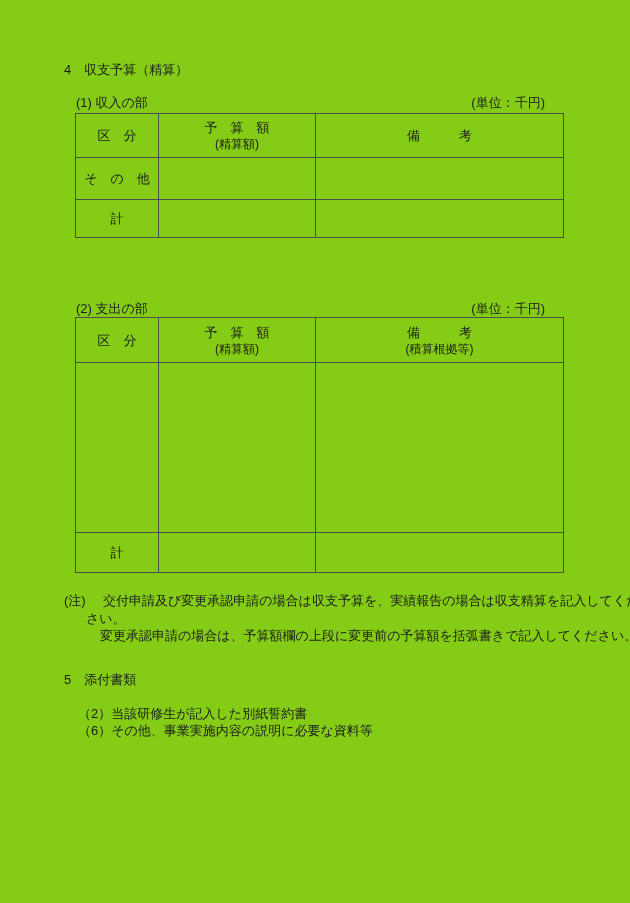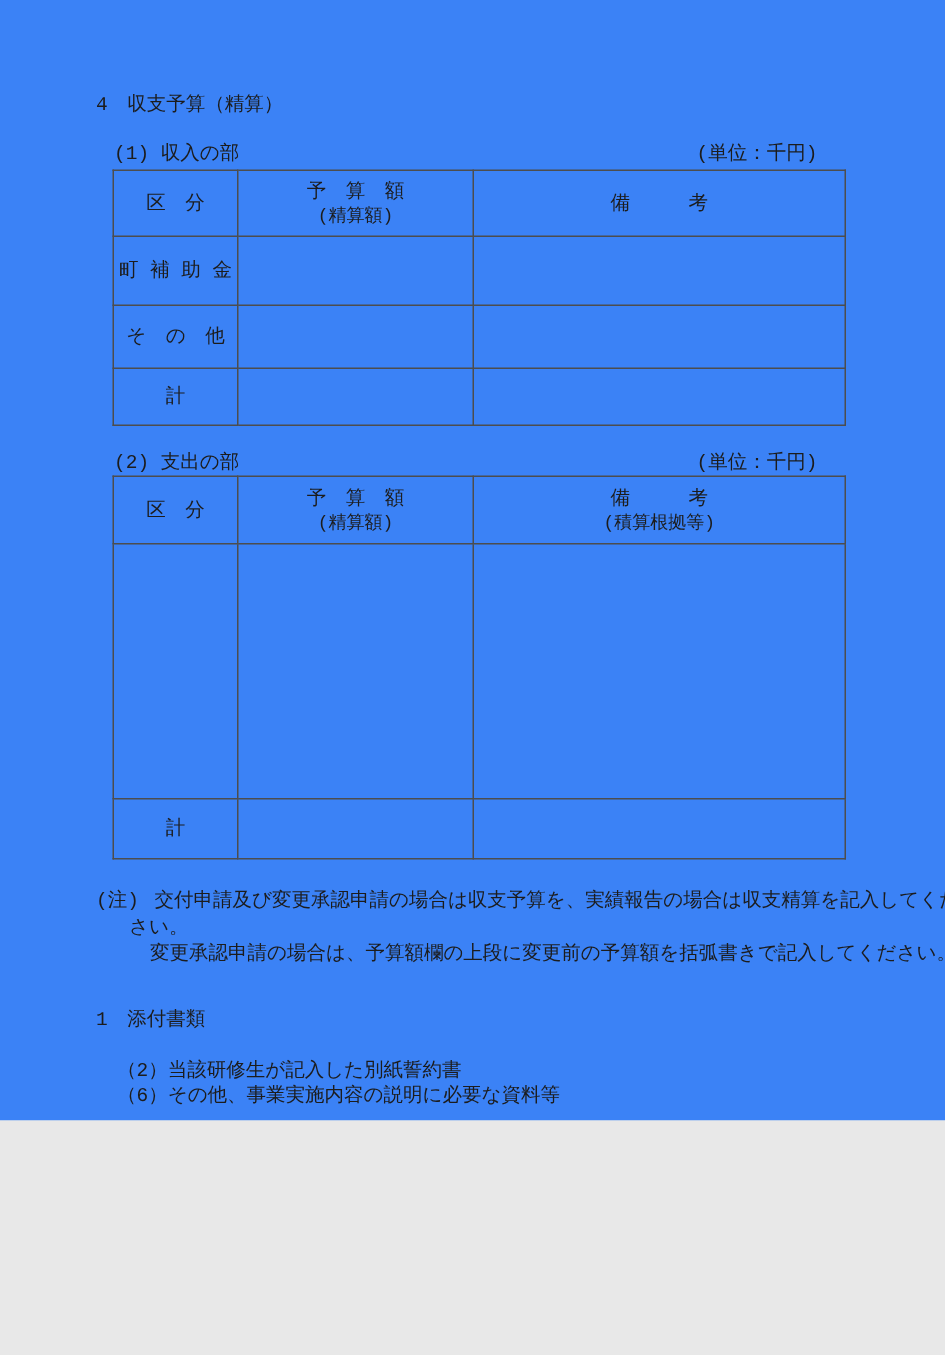--- a/index.html
+++ b/index.html
@@ -1,21 +1,21 @@
 <!DOCTYPE html>
 <html><head>
 <meta charset="utf-8">
 <style>
   html,body{margin:0;padding:0;background:#e8e8e8;}
   .page{
     position:relative;
-    width:630px;height:747px;
-    background:#3b82f6;
+    width:630px;height:903px;
+    background:#84cc16;
     color:#1c1c1c;
-    font-family:Liberation Mono, monospace;
+    font-family:Liberation Sans, sans-serif;
     font-size:13px;
     line-height:17px;
     overflow:hidden;
   }
   .abs{position:absolute;white-space:nowrap;}
   table.t{
     position:absolute;
     border-collapse:collapse;
     table-layout:fixed;
     font-size:13px;
@@ -53,25 +53,20 @@
         <th>
           <div>区　分</div>
         </th>
         <th>
           <div class="hdr-line1">予　算　額</div>
           <div class="hdr-line2">(精算額)</div>
         </th>
         <th>
           <div>備　　　考</div>
         </th>
-      </tr>
-      <tr style="height:46px;">
-        <td>町 補 助 金</td>
-        <td></td>
-        <td></td>
       </tr>
       <tr style="height:42px;">
         <td>そ　の　他</td>
         <td></td>
         <td></td>
       </tr>
       <tr style="height:38px;">
         <td>計</td>
         <td></td>
         <td></td>
@@ -113,17 +108,17 @@
         <td></td>
       </tr>
     </tbody>
   </table>
 
   <div class="abs" style="left:64px;top:592px;">(注)</div>
   <div class="abs" style="left:103px;top:592px;">交付申請及び変更承認申請の場合は収支予算を、実績報告の場合は収支精算を記入してくだ</div>
   <div class="abs" style="left:86px;top:610px;">さい。</div>
   <div class="abs" style="left:100px;top:627px;">変更承認申請の場合は、予算額欄の上段に変更前の予算額を括弧書きで記入してください。</div>
 
-  <div class="abs" style="left:64px;top:671px;">1　添付書類</div>
+  <div class="abs" style="left:64px;top:671px;">5　添付書類</div>
   <div class="abs" style="left:78px;top:705px;">（2）当該研修生が記入した別紙誓約書</div>
   <div class="abs" style="left:78px;top:722px;">（6）その他、事業実施内容の説明に必要な資料等</div>
 
 </div>
 
 </body></html>

